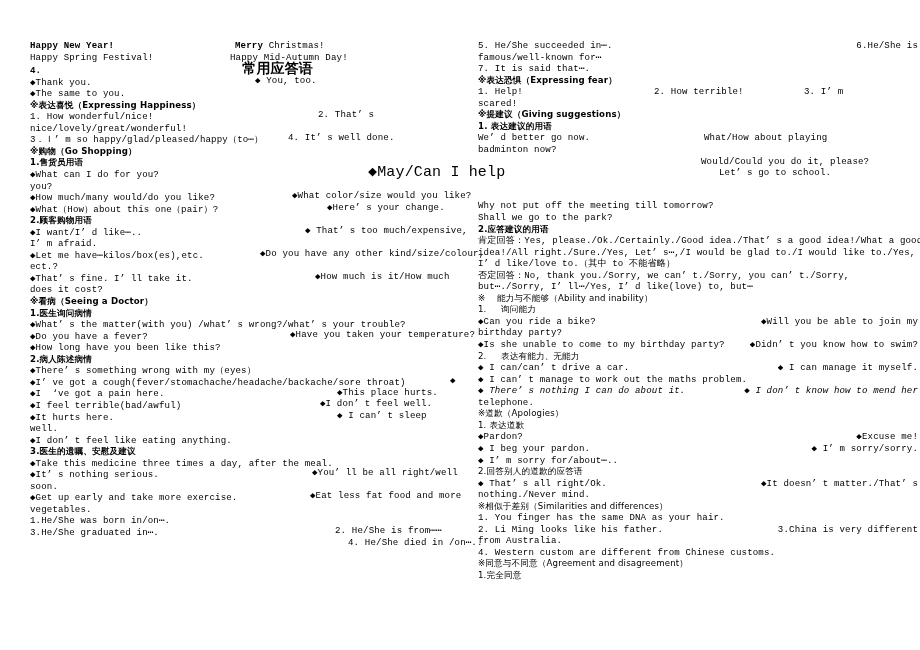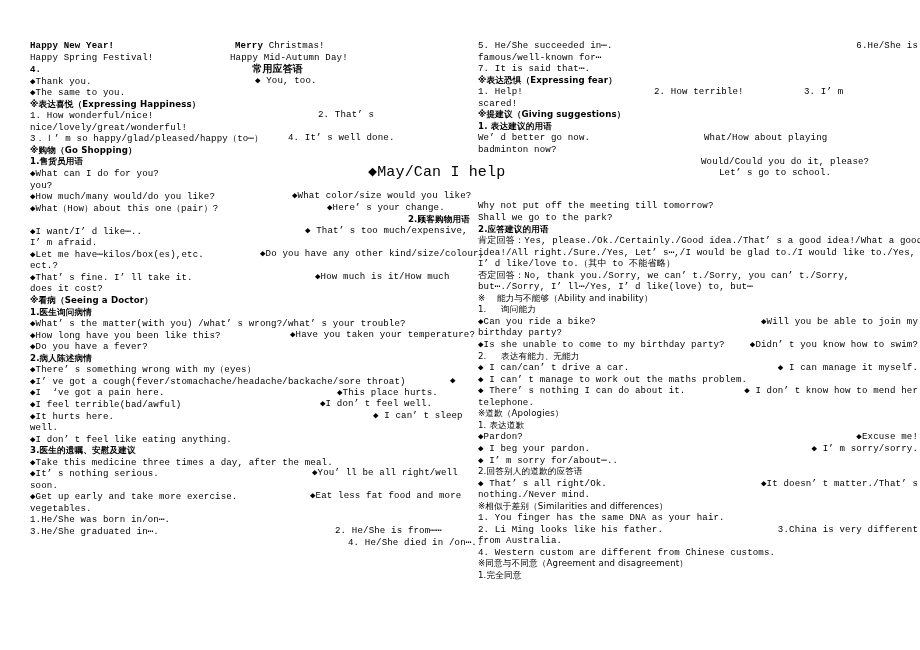--- a/index.html
+++ b/index.html
@@ -38,21 +38,21 @@
     font-size:9.1px;
     line-height:11.55px;
     white-space:pre;
     letter-spacing:0.15px;
     min-height:11.55px;
   }
   .ln .a{flex:0 0 auto;}
   .ln .b{flex:0 0 auto;text-align:right;}
   .bold{font-weight:bold;}
   .cn{font-family:"DejaVu Sans","Liberation Sans",sans-serif;font-size:8.6px;}
-  .cnb{font-family:"DejaVu Sans","Liberation Sans",sans-serif;font-size:10px;font-weight:bold;}
+  .cnb{font-family:"DejaVu Sans","Liberation Sans",sans-serif;font-size:14px;font-weight:bold;}
 </style>
 </head>
 <body>
 
 <div id="page">
   <div class="cols">
     <div class="col left" id="leftcol" style="position: relative;">
         <div class="ln" style="position: relative;"><span class="a bold">Happy New Year!</span><span class="b"></span></div>
         <div class="ln" style="position: relative;"><span class="a">Happy Spring Festival!</span><span class="b"></span></div>
         <div class="ln" style="position: relative;"><span class="a bold">4.</span><span class="cnb" style="margin-left: 44px;">常用应答语</span><span class="b"></span></div>
@@ -61,32 +61,32 @@
         <div class="ln" style="position: relative;"><span class="a cn bold">※表达喜悦（Expressing Happiness）</span><span class="b"></span></div>
         <div class="ln" style="position: relative;"><span class="a">1. How wonderful/nice!</span><span class="b"></span></div>
         <div class="ln" style="position: relative;"><span class="a">nice/lovely/great/wonderful!</span><span class="b"></span></div>
         <div class="ln" style="position: relative;"><span class="a">3．Ｉ’ m so happy/glad/pleased/happy（to⋯）</span><span class="b"></span></div>
         <div class="ln" style="position: relative;"><span class="a cn bold">※购物（Go Shopping）</span><span class="b"></span></div>
         <div class="ln" style="position: relative;"><span class="a cn bold">1.售货员用语</span><span class="b"></span></div>
         <div class="ln" style="position: relative;"><span class="a">◆What can I do for you?</span><span class="b"></span></div>
         <div class="ln" style="position: relative;"><span class="a">you?</span><span class="b"></span></div>
         <div class="ln" style="position: relative;"><span class="a">◆How much/many would/do you like?</span><span class="b"></span></div>
         <div class="ln" style="position: relative;"><span class="a">◆What（How）about this one（pair）?</span><span class="b"></span></div>
-        <div class="ln" style="position: relative; justify-content: flex-end;"><span class="a cn bold">2.顾客购物用语</span><span class="b"></span></div>
+        <div class="ln" style="position: relative;"><span class="a cn bold">2.顾客购物用语</span><span class="b"></span></div>
         <div class="ln" style="position: relative;"><span class="a">◆I want/I’ d like⋯..</span><span class="b"></span></div>
         <div class="ln" style="position: relative;"><span class="a">I’ m afraid.</span><span class="b"></span></div>
         <div class="ln" style="position: relative;"><span class="a">◆Let me have⋯kilos/box(es),etc.</span><span class="b"></span></div>
         <div class="ln" style="position: relative;"><span class="a">ect.?</span><span class="b"></span></div>
         <div class="ln" style="position: relative;"><span class="a">◆That’ s fine. I’ ll take it.</span><span class="b"></span></div>
         <div class="ln" style="position: relative;"><span class="a">does it cost?</span><span class="b"></span></div>
         <div class="ln" style="position: relative;"><span class="a cn bold">※看病（Seeing a Doctor）</span><span class="b"></span></div>
         <div class="ln" style="position: relative;"><span class="a cn bold">1.医生询问病情</span><span class="b"></span></div>
         <div class="ln" style="position: relative;"><span class="a">◆What’ s the matter(with you) /what’ s wrong?/what’ s your trouble?</span><span class="b"></span></div>
+        <div class="ln" style="position: relative;"><span class="a">◆Do you have a fever?</span><span class="b"></span></div>
         <div class="ln" style="position: relative;"><span class="a">◆How long have you been like this?</span><span class="b"></span></div>
-        <div class="ln" style="position: relative;"><span class="a">◆Do you have a fever?</span><span class="b"></span></div>
         <div class="ln" style="position: relative;"><span class="a cn bold">2.病人陈述病情</span><span class="b"></span></div>
         <div class="ln" style="position: relative;"><span class="a">◆There’ s something wrong with my（eyes）</span><span class="b"></span></div>
         <div class="ln" style="position: relative;"><span class="a">◆I’ ve got a cough(fever/stomachache/headache/backache/sore throat)</span><span class="b"></span></div>
         <div class="ln" style="position: relative;"><span class="a">◆I  ‘ve got a pain here.</span><span class="b"></span></div>
         <div class="ln" style="position: relative;"><span class="a">◆I feel terrible(bad/awful)</span><span class="b"></span></div>
         <div class="ln" style="position: relative;"><span class="a">◆It hurts here.</span><span class="b"></span></div>
         <div class="ln" style="position: relative;"><span class="a">well.</span><span class="b"></span></div>
         <div class="ln" style="position: relative;"><span class="a">◆I don’ t feel like eating anything.</span><span class="b"></span></div>
         <div class="ln" style="position: relative;"><span class="a cn bold">3.医生的遗嘱、安慰及建议</span><span class="b"></span></div>
         <div class="ln" style="position: relative;"><span class="a">◆Take this medicine three times a day, after the meal.</span><span class="b"></span></div>
@@ -104,21 +104,21 @@
         <div class="floatitem" style="position: absolute; left: 338px; top: 127.05px; font-size: 15px; line-height: 11.55px; white-space: pre; letter-spacing: 0.15px;">◆May/Can I help</div>
         <div class="floatitem" style="position: absolute; left: 262px; top: 150.15px; font-size: 9.1px; line-height: 11.55px; white-space: pre; letter-spacing: 0.15px;">◆What color/size would you like?</div>
         <div class="floatitem" style="position: absolute; left: 297px; top: 161.7px; font-size: 9.1px; line-height: 11.55px; white-space: pre; letter-spacing: 0.15px;">◆Here’ s your change.</div>
         <div class="floatitem" style="position: absolute; left: 275px; top: 184.8px; font-size: 9.1px; line-height: 11.55px; white-space: pre; letter-spacing: 0.15px;">◆ That’ s too much/expensive,</div>
         <div class="floatitem" style="position: absolute; left: 230px; top: 207.9px; font-size: 9.1px; line-height: 11.55px; white-space: pre; letter-spacing: 0.15px;">◆Do you have any other kind/size/colour,</div>
         <div class="floatitem" style="position: absolute; left: 285px; top: 231px; font-size: 9.1px; line-height: 11.55px; white-space: pre; letter-spacing: 0.15px;">◆How much is it/How much</div>
         <div class="floatitem" style="position: absolute; left: 260px; top: 288.75px; font-size: 9.1px; line-height: 11.55px; white-space: pre; letter-spacing: 0.15px;">◆Have you taken your temperature?</div>
         <div class="floatitem" style="position: absolute; left: 420px; top: 334.95px; font-size: 9.1px; line-height: 11.55px; white-space: pre; letter-spacing: 0.15px;">◆</div>
         <div class="floatitem" style="position: absolute; left: 307px; top: 346.5px; font-size: 9.1px; line-height: 11.55px; white-space: pre; letter-spacing: 0.15px;">◆This place hurts.</div>
         <div class="floatitem" style="position: absolute; left: 290px; top: 358.05px; font-size: 9.1px; line-height: 11.55px; white-space: pre; letter-spacing: 0.15px;">◆I don’ t feel well.</div>
-        <div class="floatitem" style="position: absolute; left: 307px; top: 369.6px; font-size: 9.1px; line-height: 11.55px; white-space: pre; letter-spacing: 0.15px; margin-left: 36px;">◆ I can’ t sleep</div>
+        <div class="floatitem" style="position: absolute; left: 307px; top: 369.6px; font-size: 9.1px; line-height: 11.55px; white-space: pre; letter-spacing: 0.15px;">◆ I can’ t sleep</div>
         <div class="floatitem" style="position: absolute; left: 282px; top: 427.35px; font-size: 9.1px; line-height: 11.55px; white-space: pre; letter-spacing: 0.15px;">◆You’ ll be all right/well</div>
         <div class="floatitem" style="position: absolute; left: 280px; top: 450.45px; font-size: 9.1px; line-height: 11.55px; white-space: pre; letter-spacing: 0.15px;">◆Eat less fat food and more</div>
         <div class="floatitem" style="position: absolute; left: 305px; top: 485.1px; font-size: 9.1px; line-height: 11.55px; white-space: pre; letter-spacing: 0.15px;">2. He/She is from⋯⋯</div>
         <div class="floatitem" style="position: absolute; left: 318px; top: 496.65px; font-size: 9.1px; line-height: 11.55px; white-space: pre; letter-spacing: 0.15px;">4. He/She died in /on⋯..</div>
       </div>
     <div class="col right" id="rightcol" style="position: relative;">
         <div class="ln" style="position: relative;"><span class="a">5. He/She succeeded in⋯.</span><span class="b">6.He/She is</span></div>
         <div class="ln" style="position: relative;"><span class="a">famous/well-known for⋯</span><span class="b"></span></div>
         <div class="ln" style="position: relative;"><span class="a">7. It is said that⋯.</span><span class="b"></span></div>
         <div class="ln" style="position: relative;"><span class="a cn bold">※表达恐惧（Expressing fear）</span><span class="b"></span></div>
@@ -137,21 +137,21 @@
         <div class="ln" style="position: relative;"><span class="a">否定回答：No, thank you./Sorry, we can’ t./Sorry, you can’ t./Sorry,</span><span class="b"></span></div>
         <div class="ln" style="position: relative;"><span class="a">but⋯./Sorry, I’ ll⋯/Yes, I’ d like(love) to, but⋯</span><span class="b"></span></div>
         <div class="ln" style="position: relative;"><span class="a cn">※    能力与不能够（Ability and inability）</span><span class="b"></span></div>
         <div class="ln" style="position: relative;"><span class="a cn">1.     询问能力</span><span class="b"></span></div>
         <div class="ln" style="position: relative;"><span class="a">◆Can you ride a bike?</span><span class="b">◆Will you be able to join my</span></div>
         <div class="ln" style="position: relative;"><span class="a">birthday party?</span><span class="b"></span></div>
         <div class="ln" style="position: relative;"><span class="a">◆Is she unable to come to my birthday party?</span><span class="b">◆Didn’ t you know how to swim?</span></div>
         <div class="ln" style="position: relative;"><span class="a cn">2.     表达有能力、无能力</span><span class="b"></span></div>
         <div class="ln" style="position: relative;"><span class="a">◆ I can/can’ t drive a car.</span><span class="b">◆ I can manage it myself.</span></div>
         <div class="ln" style="position: relative;"><span class="a">◆ I can’ t manage to work out the maths problem.</span><span class="b"></span></div>
-        <div class="ln" style="position: relative;"><span class="a">◆ There’ s nothing I can do about it.</span><span class="b">◆ I don’ t know how to mend her</span></div>
+        <div class="ln" style="position: relative; font-style: italic;"><span class="a">◆ There’ s nothing I can do about it.</span><span class="b">◆ I don’ t know how to mend her</span></div>
         <div class="ln" style="position: relative;"><span class="a">telephone.</span><span class="b"></span></div>
         <div class="ln" style="position: relative;"><span class="a cn">※道歉（Apologies）</span><span class="b"></span></div>
         <div class="ln" style="position: relative;"><span class="a cn">1. 表达道歉</span><span class="b"></span></div>
         <div class="ln" style="position: relative;"><span class="a">◆Pardon?</span><span class="b">◆Excuse me!</span></div>
         <div class="ln" style="position: relative;"><span class="a">◆ I beg your pardon.</span><span class="b">◆ I’ m sorry/sorry.</span></div>
         <div class="ln" style="position: relative;"><span class="a">◆ I’ m sorry for/about⋯..</span><span class="b"></span></div>
         <div class="ln" style="position: relative;"><span class="a cn">2.回答别人的道歉的应答语</span><span class="b"></span></div>
         <div class="ln" style="position: relative;"><span class="a">◆ That’ s all right/Ok.</span><span class="b">◆It doesn’ t matter./That’ s</span></div>
         <div class="ln" style="position: relative;"><span class="a">nothing./Never mind.</span><span class="b"></span></div>
         <div class="ln" style="position: relative;"><span class="a cn">※相似于差别（Similarities and differences）</span><span class="b"></span></div>

